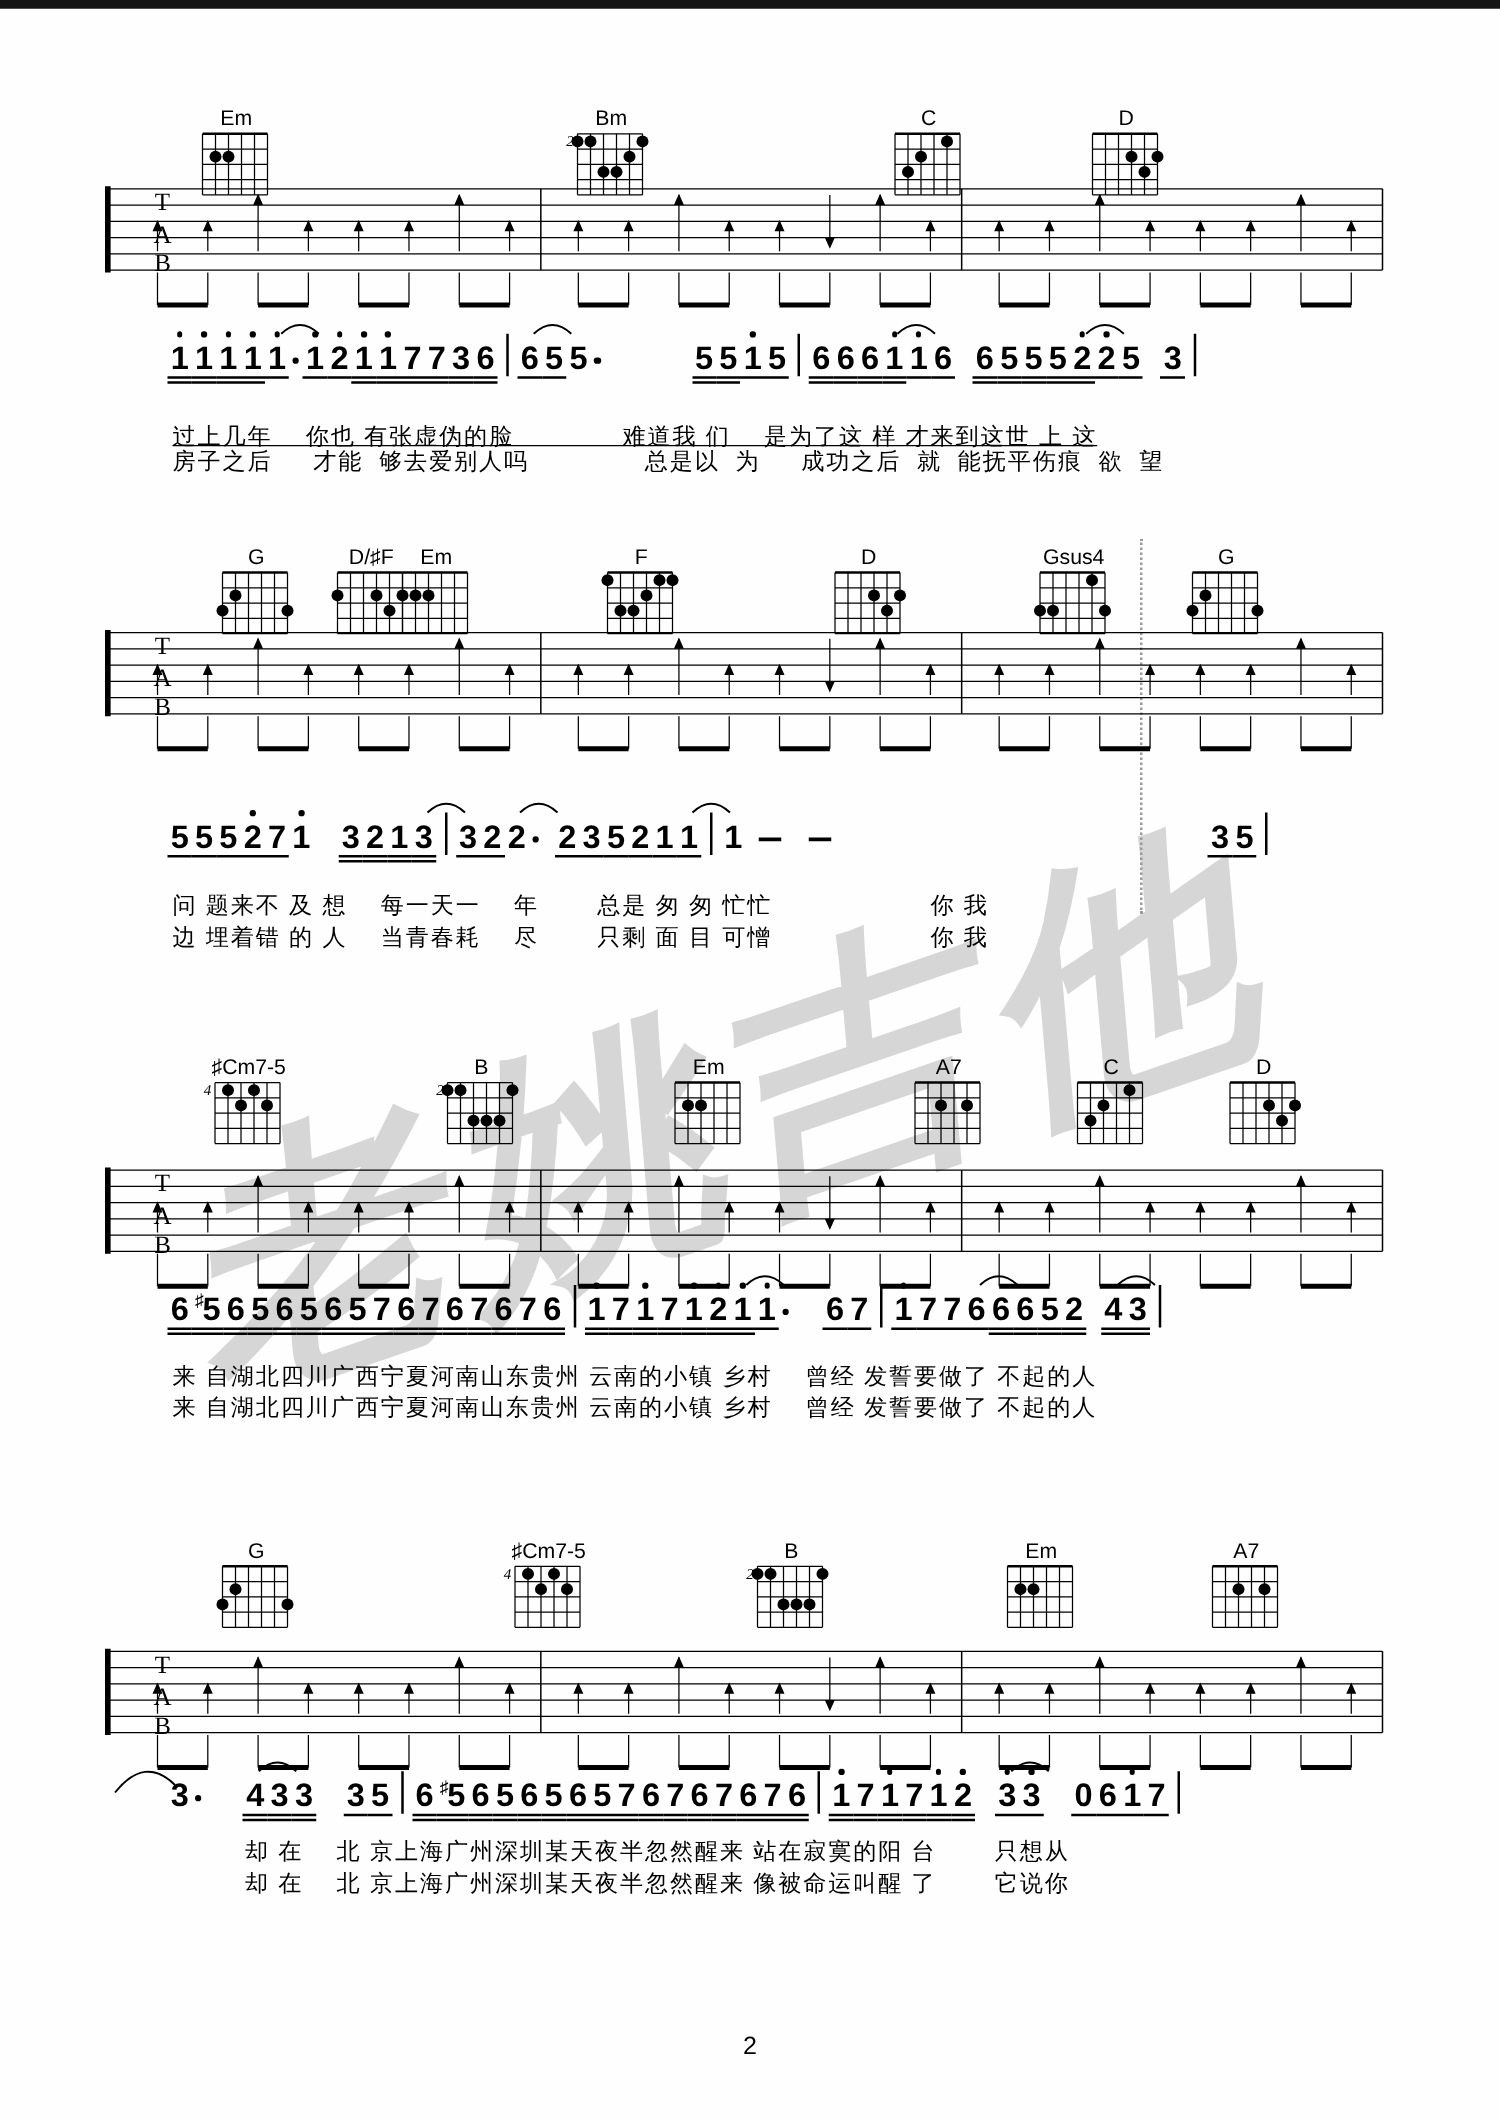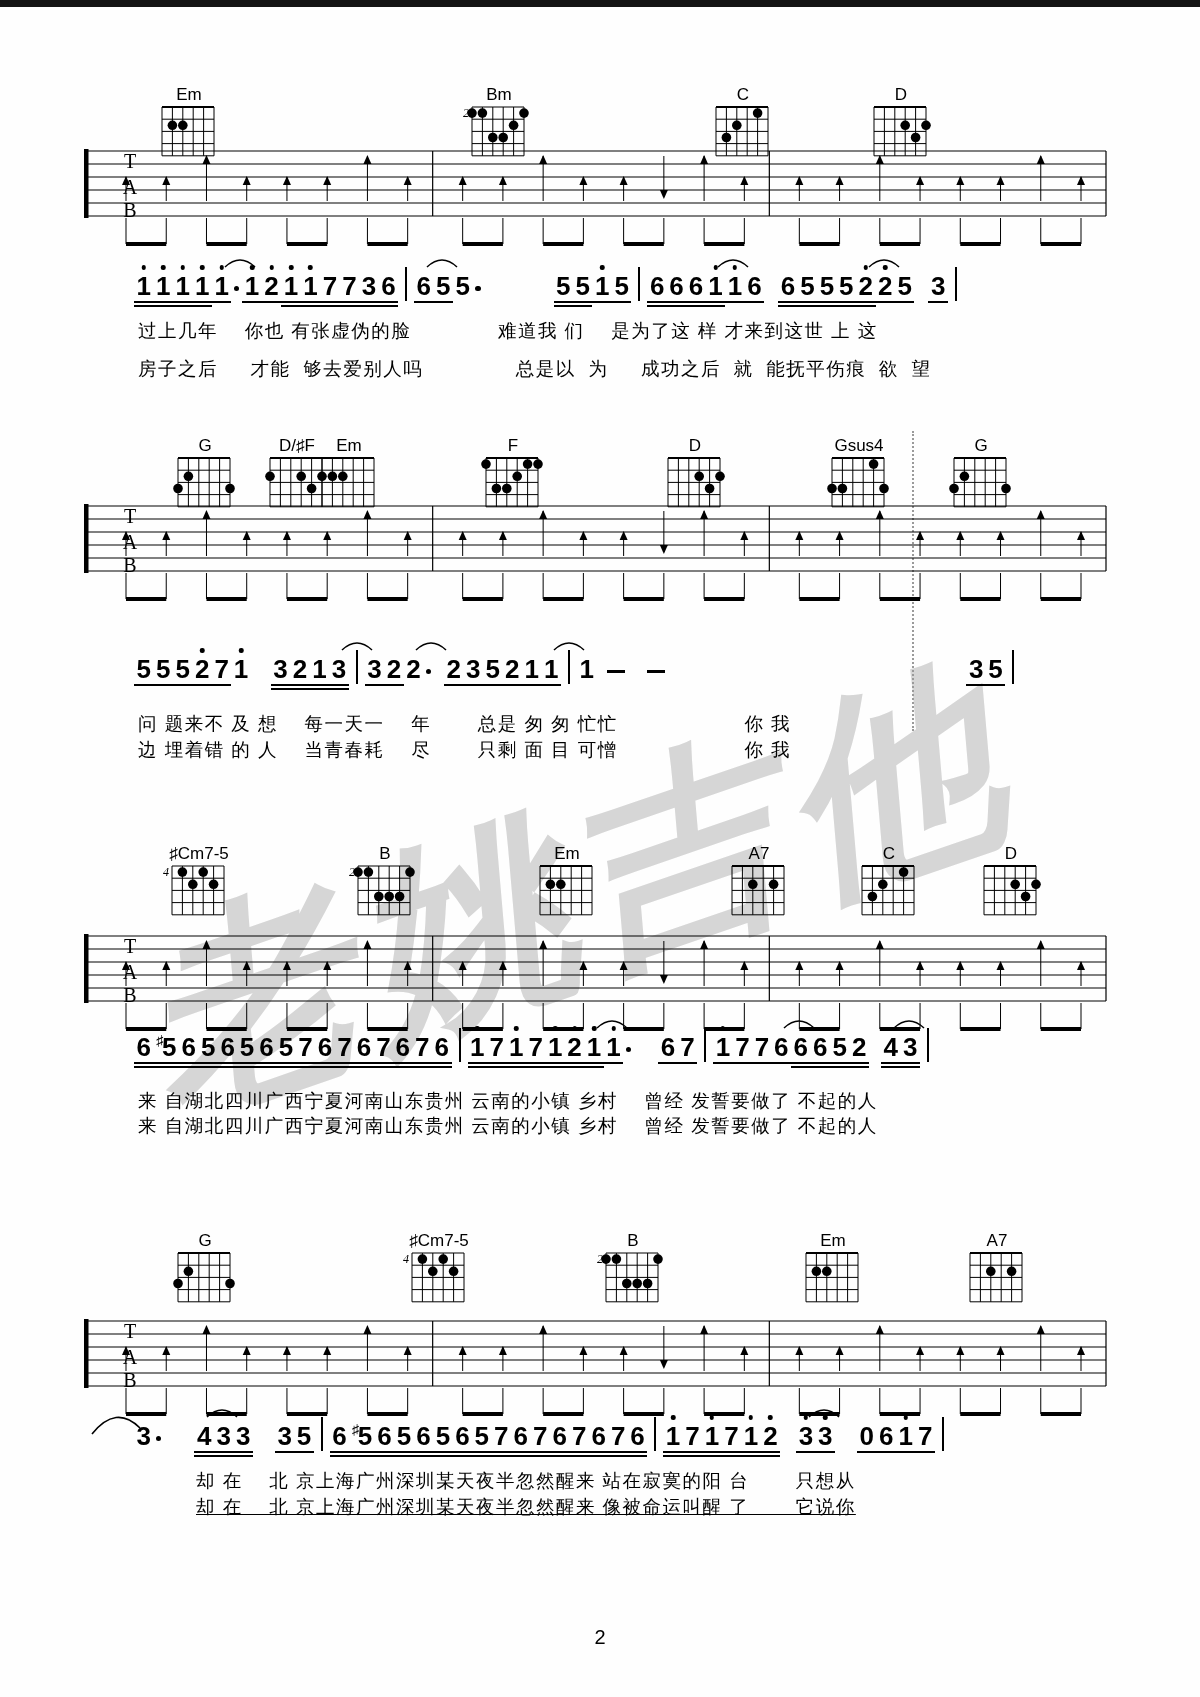--- a/index.html
+++ b/index.html
@@ -32,24 +32,24 @@
   .tok.dota{margin-right:11px;}
   .tok.dota::after{content:"";position:absolute;right:-8px;bottom:8px;width:5.5px;height:5.5px;
                    border-radius:50%;background:#000;}
   .sharp{font-size:14px;vertical-align:11px;margin-right:-1px;}
   .arcsvg{position:absolute;top:-17px;left:55%;pointer-events:none;}
   .bar{width:2px;height:34px;background:#000;margin:0 7px 9px 7px;align-self:flex-end;}
   .dash{width:18px;height:3px;background:#000;margin:0 11px 20px 11px;align-self:flex-end;}
   .gap{height:1px;}
   .lead-arc{position:absolute;left:-44px;top:-4px;}
   .lyric{position:absolute;left:138px;font-size:18.5px;letter-spacing:1.5px;white-space:pre;}
-  #sys1 .ly1{top:232px;} #sys1 .ly2{top:270px;font-family:Liberation Mono, monospace;}
+  #sys1 .ly1{top:250px;text-decoration:underline;} #sys1 .ly2{top:270px;font-family:Liberation Mono, monospace;}
   #sys2 .ly1{top:274px;} #sys2 .ly2{top:300px;}
   #sys3 .ly1{top:243px;} #sys3 .ly2{top:268px;}
-  #sys4 .ly1{top:236px;} #sys4 .ly2{top:262px;text-decoration:underline;}
+  #sys4 .ly1{top:236px;} #sys4 .ly2{top:262px;}
   #sys4 .lyric{left:196px;}
   .divider{position:absolute;left:912px;top:-6px;height:300px;border-left:2px dotted #9a9a9a;}
   .page-number{position:absolute;left:0;right:0;top:1626px;text-align:center;font-size:20px;}
 </style>
 </head>
 <body>
 
 <div class="page">
   <div class="top-strip"></div>
   <div class="watermark" style="color: rgb(214, 214, 214);">老姚吉他</div>
@@ -66,21 +66,21 @@
             <line x1="62" y1="3" x2="62" y2="51.8" stroke="#000" stroke-width="1"></line>
             <line x1="10" y1="3" x2="62" y2="3" stroke="#000" stroke-width="2"></line>
             <line x1="10" y1="15.2" x2="62" y2="15.2" stroke="#000" stroke-width="1"></line>
             <line x1="10" y1="27.4" x2="62" y2="27.4" stroke="#000" stroke-width="1"></line>
             <line x1="10" y1="39.599999999999994" x2="62" y2="39.599999999999994" stroke="#000" stroke-width="1"></line>
             <line x1="10" y1="51.8" x2="62" y2="51.8" stroke="#000" stroke-width="1"></line>
             <circle cx="20.4" cy="21.299999999999997" r="4.8" fill="#000"></circle>
             <circle cx="30.8" cy="21.299999999999997" r="4.8" fill="#000"></circle>
           </svg>
         </div>
-        <div class="chord" style="left: 462px;">
+        <div class="chord" style="left: 452px;">
           <div class="cname">Bm</div>
           <svg width="74" height="56">
             <line x1="10" y1="3" x2="10" y2="51.8" stroke="#000" stroke-width="1"></line>
             <line x1="20.4" y1="3" x2="20.4" y2="51.8" stroke="#000" stroke-width="1"></line>
             <line x1="30.8" y1="3" x2="30.8" y2="51.8" stroke="#000" stroke-width="1"></line>
             <line x1="41.2" y1="3" x2="41.2" y2="51.8" stroke="#000" stroke-width="1"></line>
             <line x1="51.6" y1="3" x2="51.6" y2="51.8" stroke="#000" stroke-width="1"></line>
             <line x1="62" y1="3" x2="62" y2="51.8" stroke="#000" stroke-width="1"></line>
             <line x1="10" y1="3" x2="62" y2="3" stroke="#000" stroke-width="1"></line>
             <line x1="10" y1="15.2" x2="62" y2="15.2" stroke="#000" stroke-width="1"></line>

